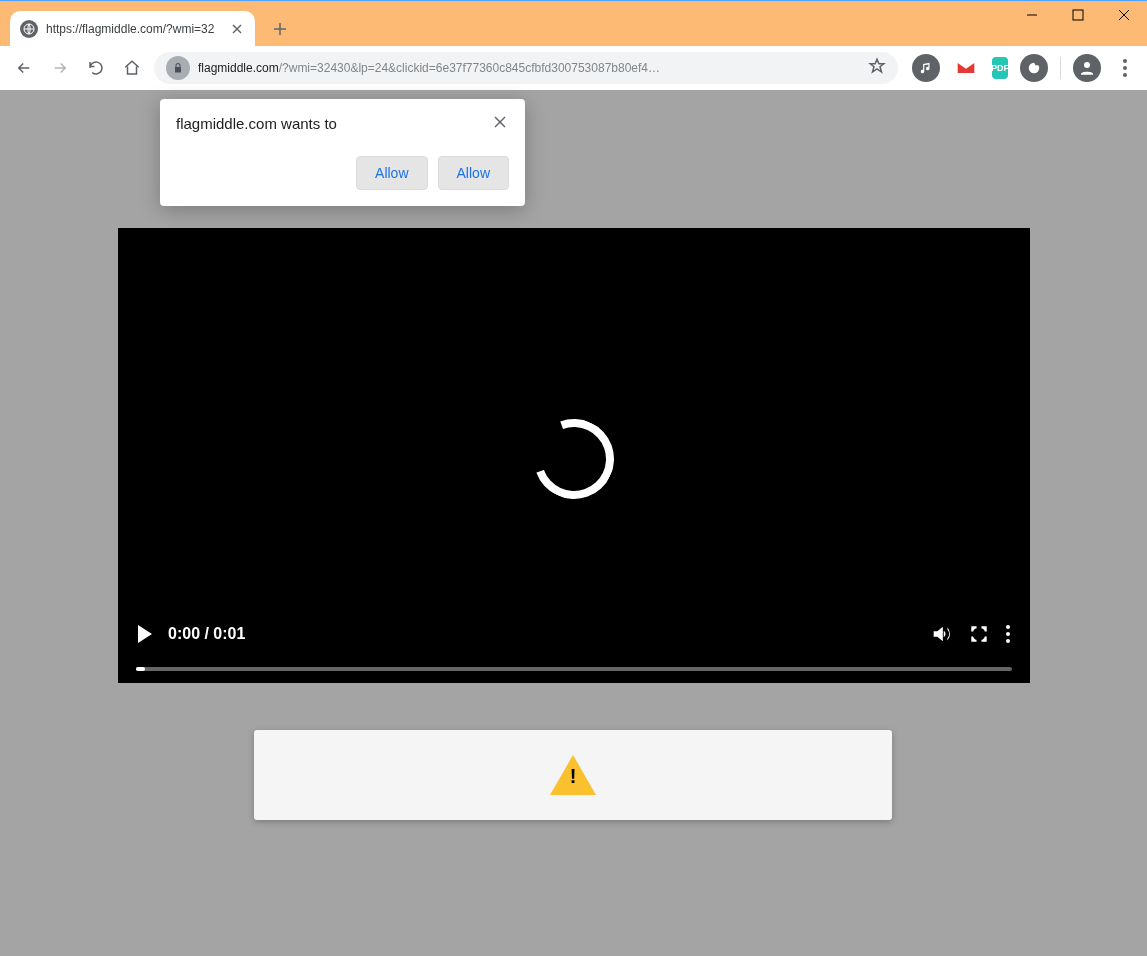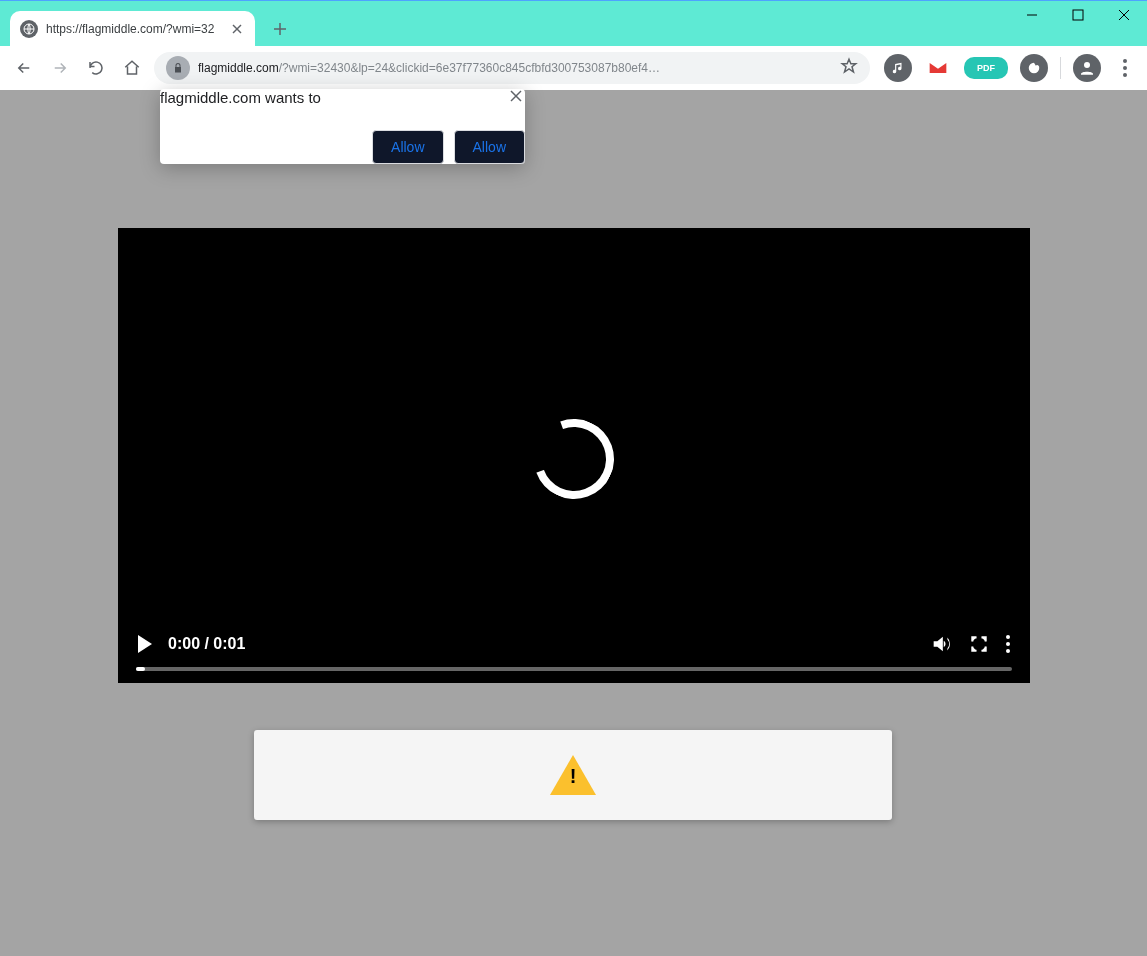--- a/index.html
+++ b/index.html
@@ -7,21 +7,21 @@
     width: 1147px;
     height: 956px;
     background: #a4a4a4;
     font-family: "Segoe UI", Arial, sans-serif;
     overflow: hidden;
     position: relative;
   }
 
   
   .browser-chrome {
-    background: #5eead4;
+    background: #fdba74;
     border-top: 1px solid #4da3ff;
   }
 
   
   .window-controls {
     position: absolute;
     top: 0;
     right: 0;
     display: flex;
   }
@@ -163,25 +163,26 @@
     flex-direction: column;
     align-items: center;
     gap: 3px;
   }
   .dots span { width: 4px; height: 4px; border-radius: 50%; background: #5f6368; }
 
   
   .perm-popup {
     position: absolute;
     left: 160px;
-    top: 89px;
+    top: 99px;
     width: 365px;
     background: #fff;
     border-radius: 4px;
     box-shadow: 0 4px 20px rgba(0,0,0,0.25);
+    padding: 16px;
   }
   .perm-top {
     display: flex;
     justify-content: space-between;
     align-items: flex-start;
   }
   .perm-title { font-size: 15px; color: #202124; }
   .perm-close { color: #5f6368; width: 16px; height: 16px; cursor: pointer; }
   .perm-row {
     display: flex;
@@ -193,21 +194,21 @@
   }
   .perm-row .bell { color: #5f6368; }
   .perm-actions {
     display: flex;
     justify-content: flex-end;
     gap: 10px;
     margin-top: 24px;
   }
   .perm-btn {
     border: 1px solid #dadce0;
-    background: #0f172a;
+    background: #e5e5e5;
     color: #1a73e8;
     font-size: 14px;
     padding: 8px 18px;
     border-radius: 4px;
     cursor: pointer;
   }
 
   
   .content {
     position: absolute;
@@ -236,21 +237,21 @@
     border-top-color: #fff;
     border-right-color: #fff;
     border-bottom-color: #fff;
     border-radius: 50%;
     transform: rotate(25deg);
   }
   .video-controls {
     position: absolute;
     left: 0;
     right: 0;
-    bottom: 6px;
+    bottom: 16px;
     padding: 10px 20px 22px 20px;
     display: flex;
     align-items: center;
     gap: 16px;
     color: #fff;
   }
   .play { width: 0; height: 0; border-left: 14px solid #fff; border-top: 9px solid transparent; border-bottom: 9px solid transparent; }
   .time { font-size: 16px; font-weight: 600; }
   .spacer { flex: 1; }
   .progress {
@@ -405,21 +406,21 @@
       <div class="ext dark">
         <svg width="14" height="14" viewBox="0 0 24 24" fill="#fff">
             <path d="M9 18a3 3 0 1 1-2-2.8V5l11-2v10a3 3 0 1 1-2-2.8V6l-7 1.3V18z"></path>
           </svg>
       </div>
       <div class="ext" style="color:#e53935">
         <svg width="20" height="14" viewBox="0 0 24 16" fill="#e53935">
             <path d="M2 2h20v12H2zM2 2l10 7L22 2"></path>
           </svg>
       </div>
-      <div class="ext" style="background:#26c6b4;border-radius:10px;width:44px;height:22px;font-size:9px;color:#fff;font-weight:700">PDF</div>
+      <div class="ext" style="background:#26c6b4;border-radius:4px;width:16px;height:22px;font-size:9px;color:#fff;font-weight:700">PDF</div>
       <div class="ext dark">
         <svg width="14" height="14" viewBox="0 0 24 24" fill="#fff">
             <path d="M12 3a9 9 0 1 0 9 9c0-5-4-6-6-4s0 6 3 5"></path>
           </svg>
       </div>
       <div class="sep"></div>
       <div class="avatar">
         <svg width="18" height="18" viewBox="0 0 24 24" fill="#fff">
             <circle cx="12" cy="8" r="4"></circle>
             <path d="M4 20c0-4 16-4 16 0v1H4z"></path>

